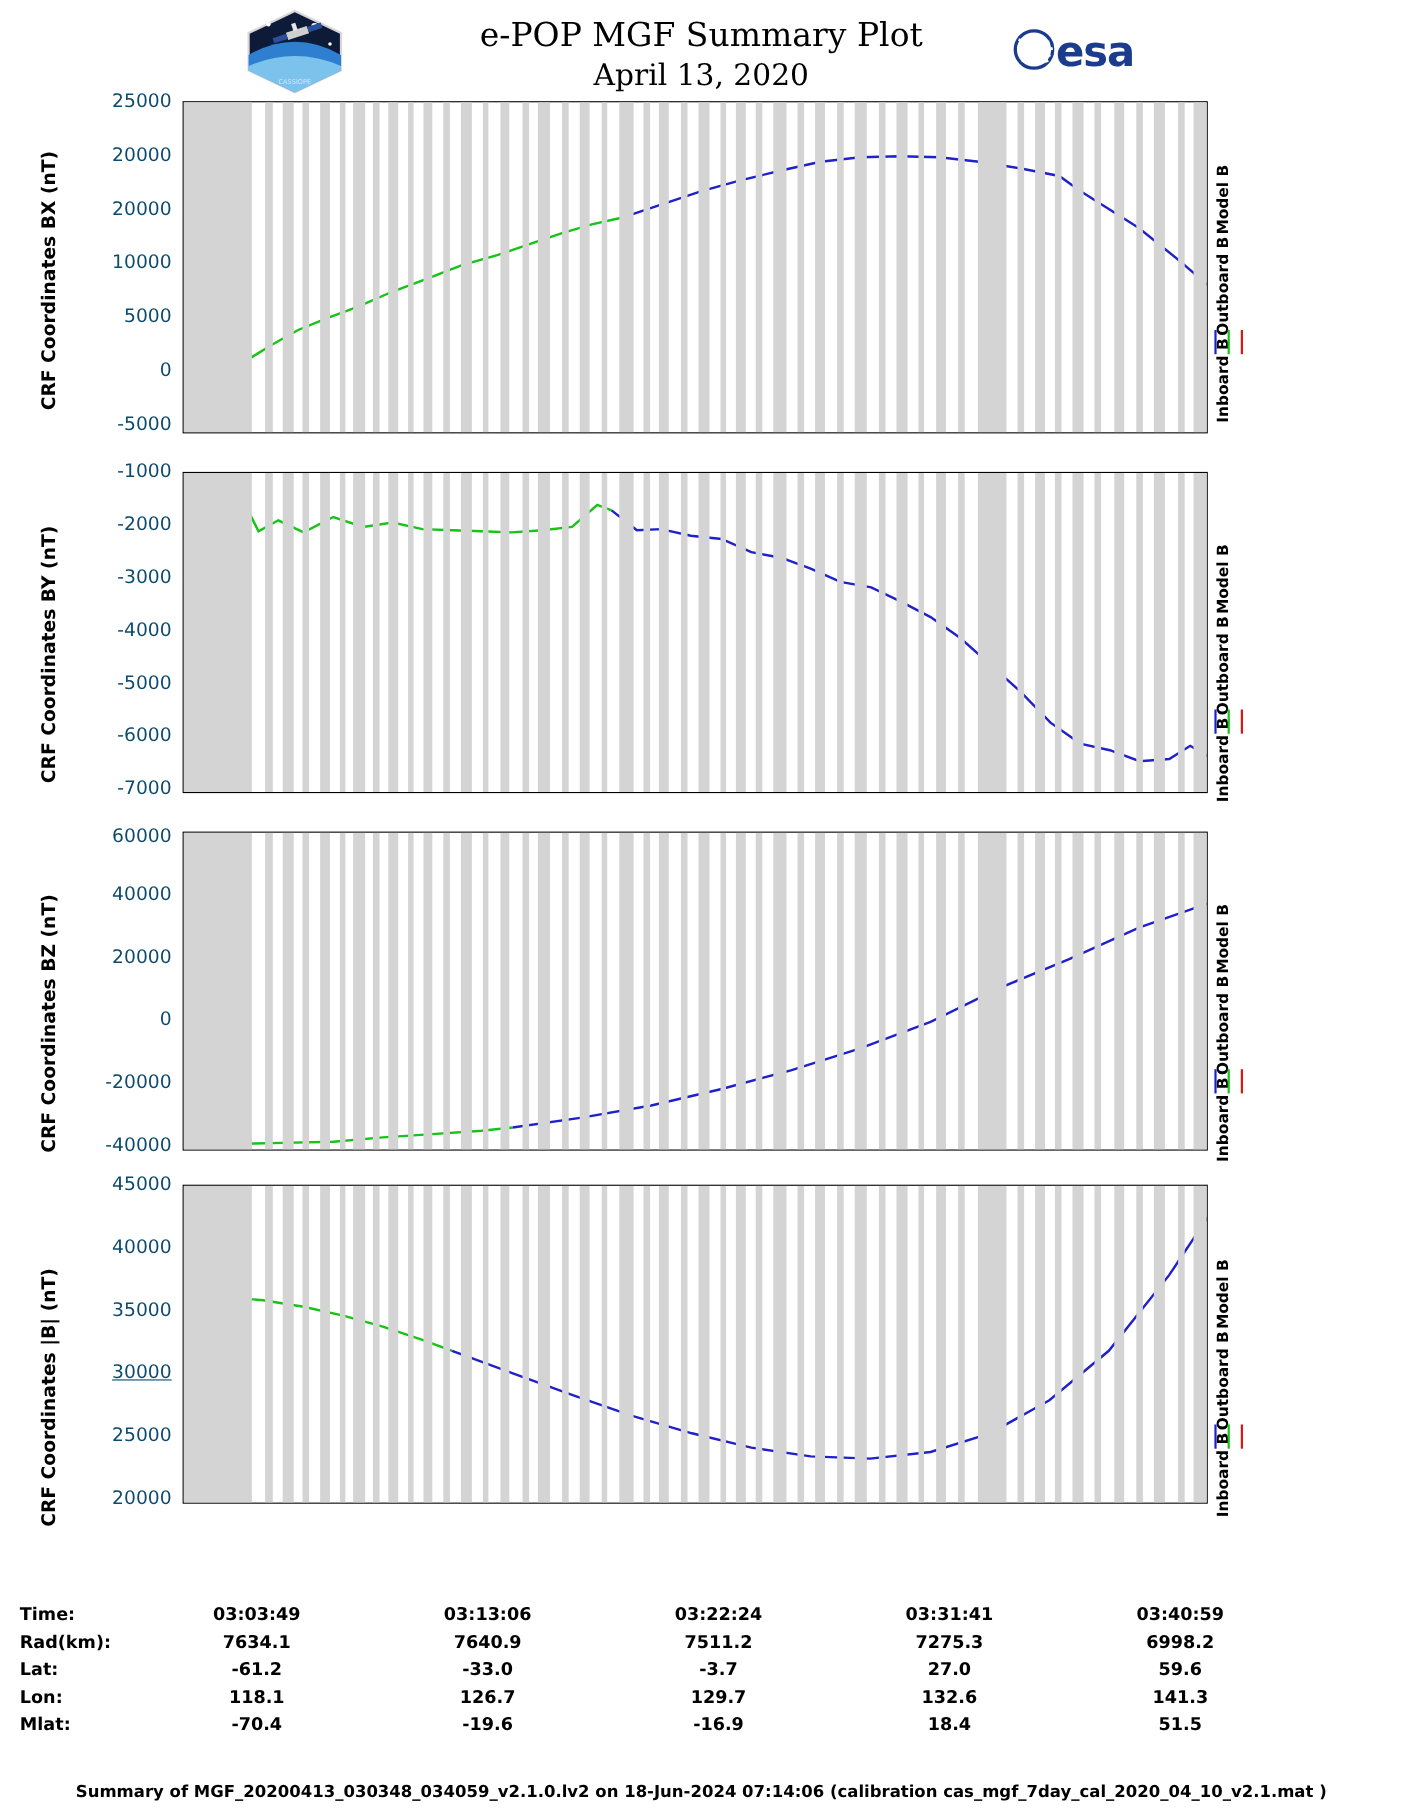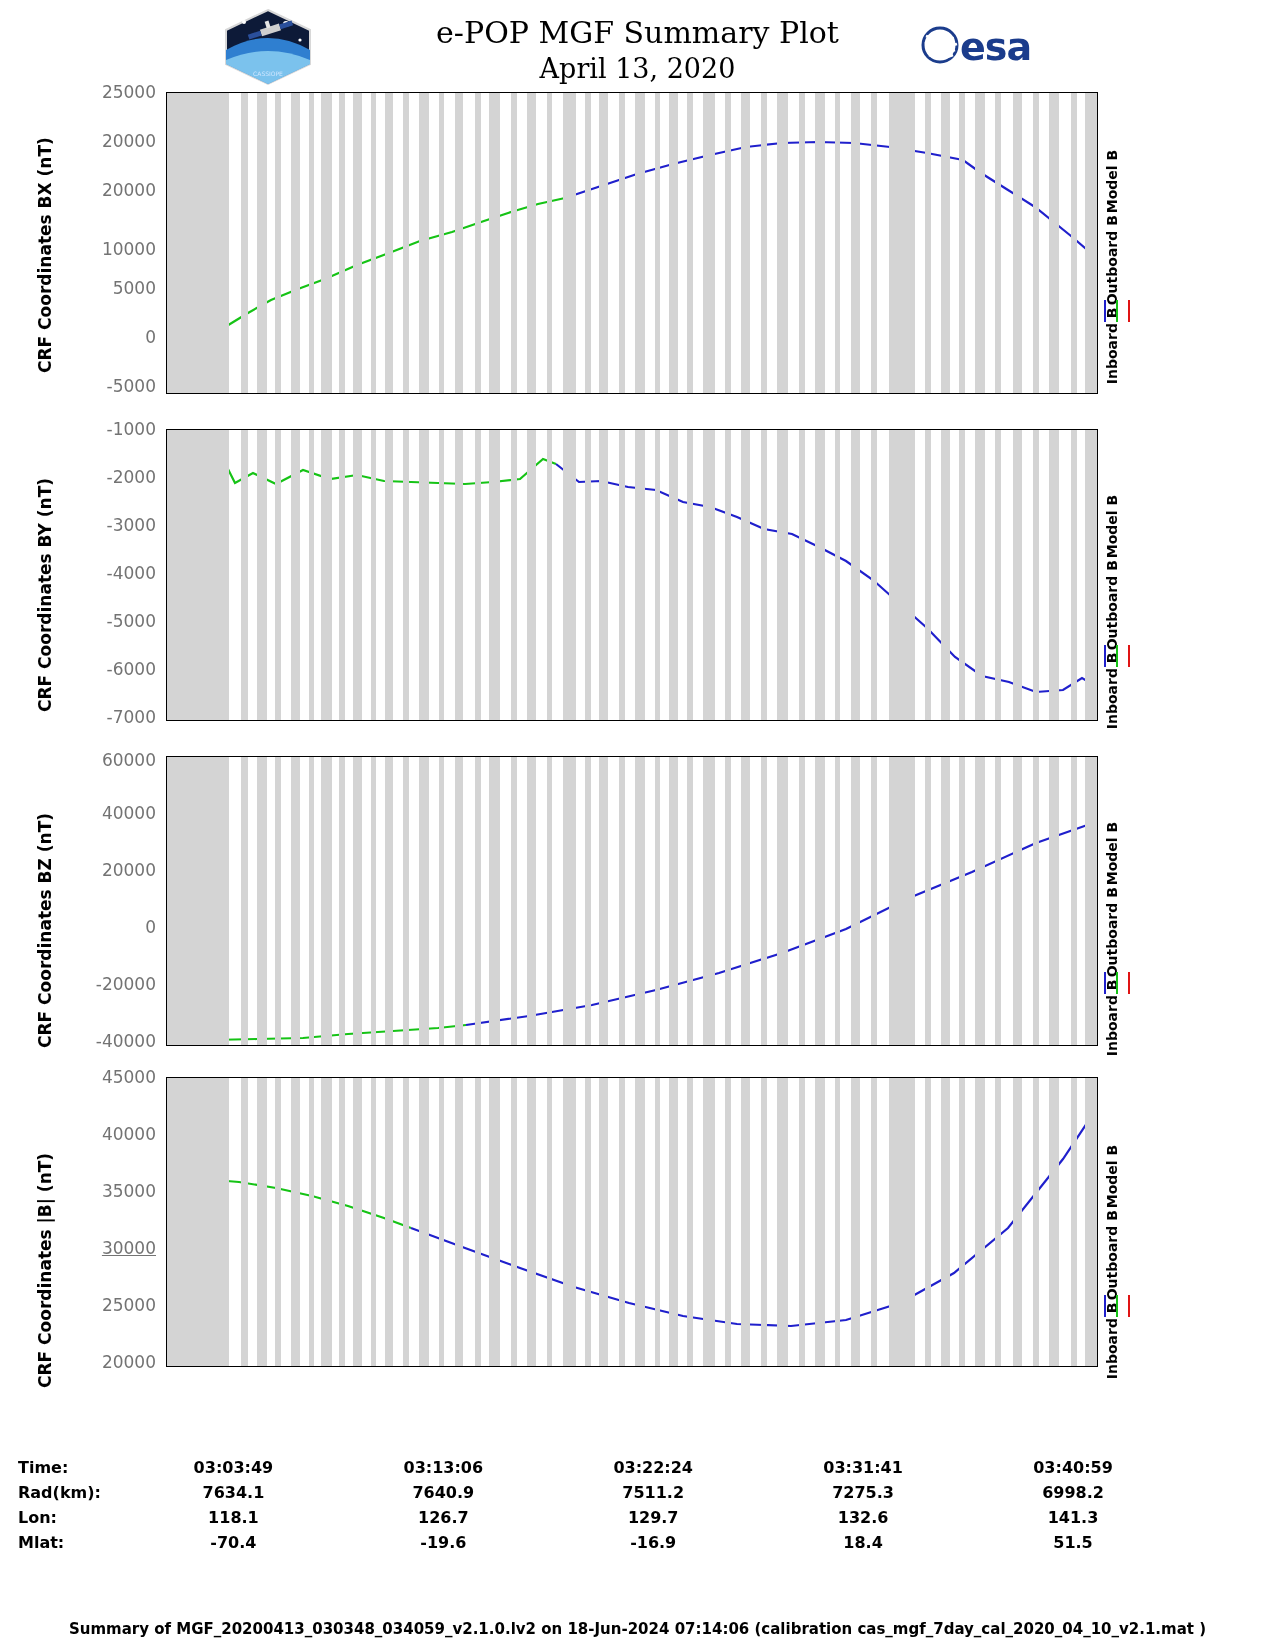--- a/index.html
+++ b/index.html
@@ -35,21 +35,21 @@
     overflow:hidden;box-sizing:border-box;
   }
   .shade{position:absolute;top:0;bottom:0;background:#d4d4d4;}
   .ylabel{
     position:absolute;
     font-size:17px;font-weight:bold;color:#000;
     writing-mode:vertical-rl;transform:rotate(180deg);
     text-align:center;white-space:nowrap;line-height:1.15;
   }
   .ytick{
-    position:absolute;right:0;font-size:17px;color:#737373;text-align:right;
+    position:absolute;right:0;font-size:17px;color:#0c4a6e;text-align:right;
     white-space:nowrap;transform:translateY(-50%);
   }
 
   .legend{
     position:absolute;font-size:14px;font-weight:bold;color:#000;
   }
   .legend .names{
     writing-mode:vertical-rl;transform:rotate(180deg);
     display:flex;gap:2px;white-space:nowrap;
   }
@@ -114,21 +114,21 @@
 
   <div class="panel" style="left:0;top:0;width:1275px;height:1650px;">
 
     <div>
       <div class="ylabel" style="left:36px;top:110px;width:24px;height:290px;">CRF Coordinates BX (nT)</div>
 
       <div style="position:absolute;left:62px;top:88px;width:104px;height:310px;">
         <div class="ytick" style="top:4px;right:10px;">25000</div>
         <div class="ytick" style="top:53px;right:10px;">20000</div>
         <div class="ytick" style="top:102px;right:10px;">20000</div>
-        <div class="ytick" style="top:161px;right:10px;margin-left:25px;">10000</div>
+        <div class="ytick" style="top:151px;right:10px;margin-left:25px;">10000</div>
         <div class="ytick" style="top:200px;right:10px;">5000</div>
         <div class="ytick" style="top:249px;right:10px;">0</div>
         <div class="ytick" style="top:298px;right:10px;">-5000</div>
       </div>
 
       <div class="plotbox" style="left:166px;top:92px;width:932px;height:302px;">
         <div class="shade" style="left:0px;width:62px;"></div>
         <div class="shade" style="left:74px;width:7px;"></div>
         <div class="shade" style="left:90px;width:10px;"></div>
         <div class="shade" style="left:108px;width:6px;"></div>
@@ -462,20 +462,28 @@
       </tr>
       <tr>
         <td class="lbl">Rad(km):</td>
         <td class="v first">7634.1</td>
         <td class="v">7640.9</td>
         <td class="v">7511.2</td>
         <td class="v">7275.3</td>
         <td class="v">6998.2</td>
       </tr>
       <tr>
+        <td class="lbl">Lat:</td>
+        <td class="v first">-61.2</td>
+        <td class="v">-33.0</td>
+        <td class="v">-3.7</td>
+        <td class="v">27.0</td>
+        <td class="v">59.6</td>
+      </tr>
+      <tr>
         <td class="lbl">Lon:</td>
         <td class="v first">118.1</td>
         <td class="v">126.7</td>
         <td class="v">129.7</td>
         <td class="v">132.6</td>
         <td class="v">141.3</td>
       </tr>
       <tr>
         <td class="lbl">Mlat:</td>
         <td class="v first">-70.4</td>

